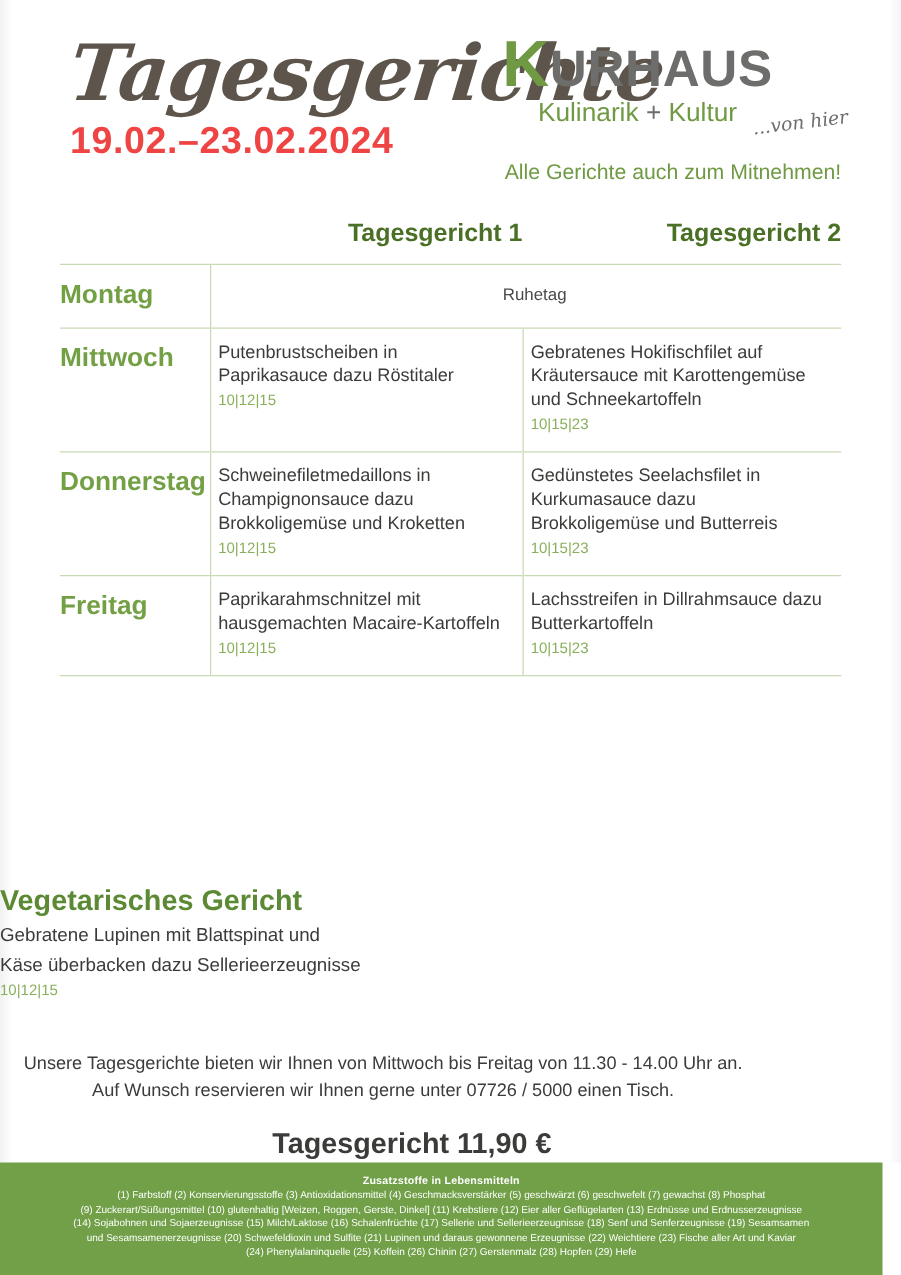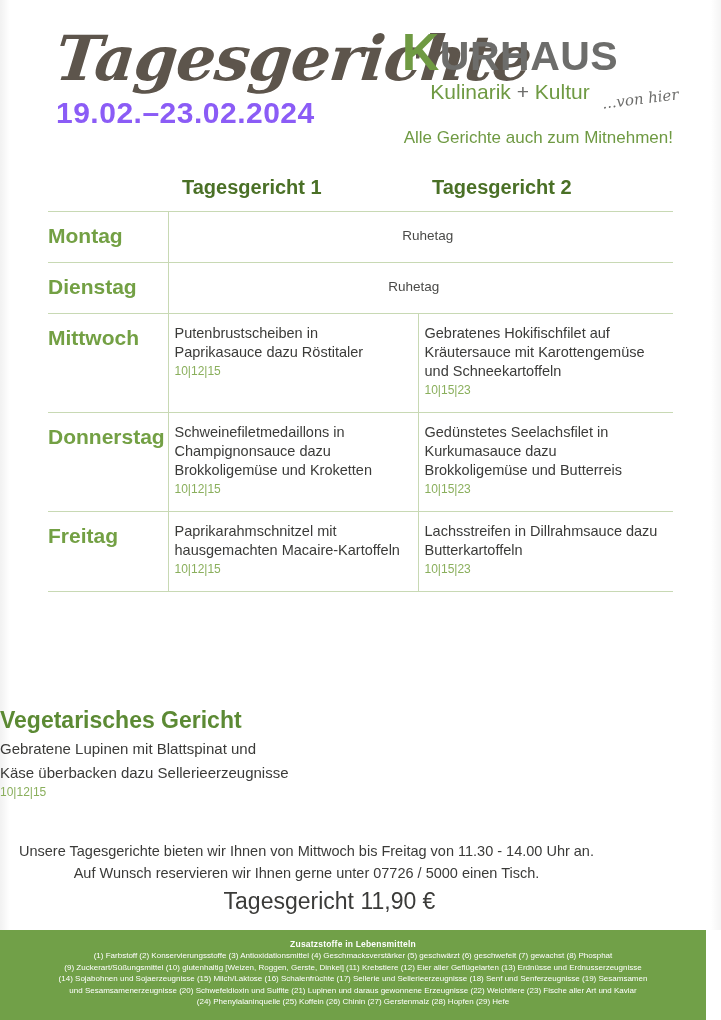--- a/index.html
+++ b/index.html
@@ -51,21 +51,21 @@
     color: #5d554c;
     letter-spacing: -1px;
     transform: skewX(-6deg);
     white-space: nowrap;
   }
   .doc-daterange {
     margin-top: 2px;
     font-size: 30px;
     font-weight: bold;
     line-height: 34px;
-    color: #8b5cf6;
+    color: #ef4444;
     letter-spacing: 0.5px;
     white-space: nowrap;
   }
 
   .logo-block {
     position: absolute;
     right: 46px;
     top: 30px;
     text-align: center;
     width: 330px;
@@ -120,21 +120,21 @@
     top: 176px;
     width: 625px;
     border-collapse: collapse;
     table-layout: fixed;
   }
   .menu-table col.c-day   { width: 120px; }
   .menu-table col.c-dish  { width: 250px; }
   .menu-table col.c-dish2 { width: 255px; }
 
   .menu-table th {
-    text-align: left;
+    text-align: right;
     font-size: 20px;
     font-weight: bold;
     color: #4a7026;
     padding: 0 0 12px 14px;
     vertical-align: bottom;
     border: 0;
   }
   .menu-table th.th-day { padding-left: 0; }
 
   .menu-table td {
@@ -214,23 +214,23 @@
     top: 840px;
     width: 613px;
     text-align: center;
   }
   .info-line {
     font-size: 14.5px;
     line-height: 22px;
     color: #3b3b39;
   }
   .price-line {
-    margin-top: 3px;
+    margin-top: 16px;
     font-size: 23px;
-    font-weight: normal;
+    font-weight: bold;
     color: #3b3b39;
     line-height: 28px;
     padding-left: 46px;
   }
 
   
   .footer-bar {
     position: absolute;
     left: 0;
     top: 930px;
@@ -291,26 +291,20 @@
       </tr>
     </thead>
     <tbody id="table-body">
         <tr>
           <td class="day-cell">Montag</td>
           <td class="closed-cell" colspan="2">
             <div class="closed-text">Ruhetag</div>
           </td>
         </tr>
         <tr>
-          <td class="day-cell">Dienstag</td>
-          <td class="closed-cell" colspan="2">
-            <div class="closed-text shift-left">Ruhetag</div>
-          </td>
-        </tr>
-        <tr>
           <td class="day-cell">Mittwoch</td>
           <td class="dish-cell">
             <div class="dish-name">Putenbrustscheiben in Paprikasauce dazu Röstitaler</div>
             <div class="allergens">10|12|15</div>
           </td>
           <td class="dish-cell">
             <div class="dish-name">Gebratenes Hokifischfilet auf Kräutersauce mit Karottengemüse und Schneekartoffeln</div>
             <div class="allergens">10|15|23</div>
           </td>
         </tr>

